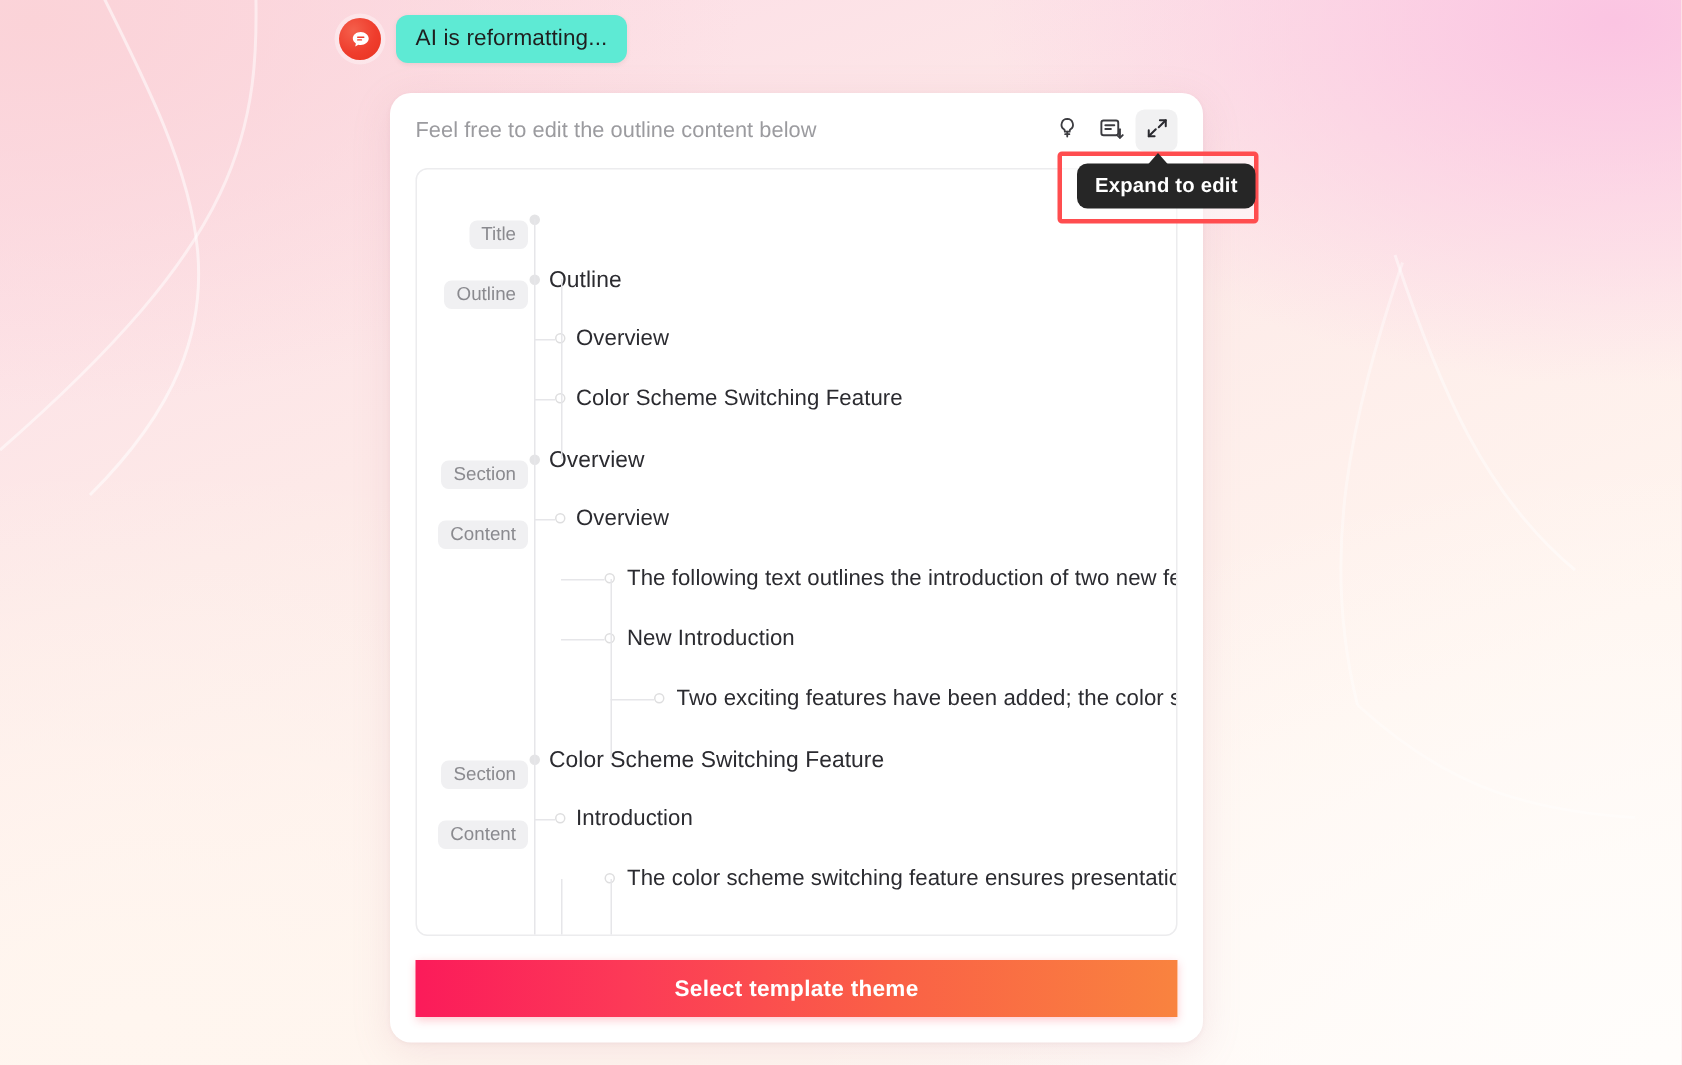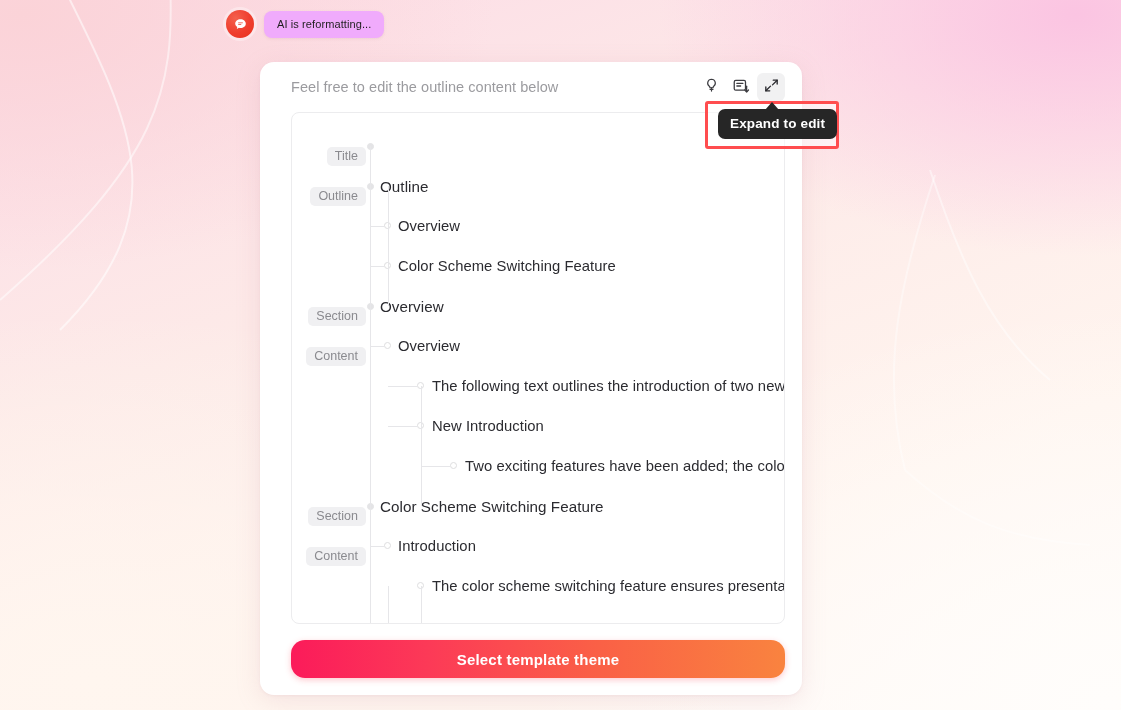--- a/index.html
+++ b/index.html
@@ -38,43 +38,42 @@
   }
   #avatar {
     width: 28px; height: 28px;
     border-radius: 50%;
     background: radial-gradient(circle at 34% 30%, #f4604c 0%, #ef3d2d 55%, #e8321f 100%);
     display: flex; align-items: center; justify-content: center;
     box-shadow: 0 0 0 3px rgba(255,255,255,.35);
     flex: none;
   }
   #status-chip {
-    background: #f0abfc;
+    background: #5eead4;
     border-radius: 8px;
     padding: 7px 13px 8px;
-    font-size: 11px;
+    font-size: 15px;
     color: #1f1f1f;
     letter-spacing: .1px;
     box-shadow: 0 1px 3px rgba(160,110,120,.14);
     white-space: nowrap;
   }
 
   
   #card {
     position: absolute;
     left: 260px;
     top: 62px;
     width: 542px;
     height: 633px;
     background: #ffffff;
     border-radius: 14px;
     box-shadow: 0 6px 26px rgba(190,130,150,.16), 0 1px 3px rgba(190,130,150,.10);
     display: flex;
     flex-direction: column;
-    padding-left: 14px;
   }
   #card-header {
     height: 50px;
     flex: none;
     display: flex;
     align-items: center;
     padding: 0 17px 0 17px;
   }
   #card-hint {
     font-size: 14.5px;
@@ -160,21 +159,21 @@
 
   
   #footer {
     flex: none;
     padding: 16px 17px 17px;
   }
   #select-theme-btn {
     width: 100%;
     height: 38px;
     border: none;
-    border-radius: 14px;
+    border-radius: 0;
     background: linear-gradient(90deg, #fb1b5a 0%, #fc3a57 28%, #fa6046 62%, #f9833f 100%);
     color: #fff;
     font-size: 15px;
     font-weight: bold;
     font-family: "Liberation Sans", sans-serif;
     cursor: pointer;
     letter-spacing: .2px;
     box-shadow: 0 2px 6px rgba(250,60,80,.28);
   }
 

